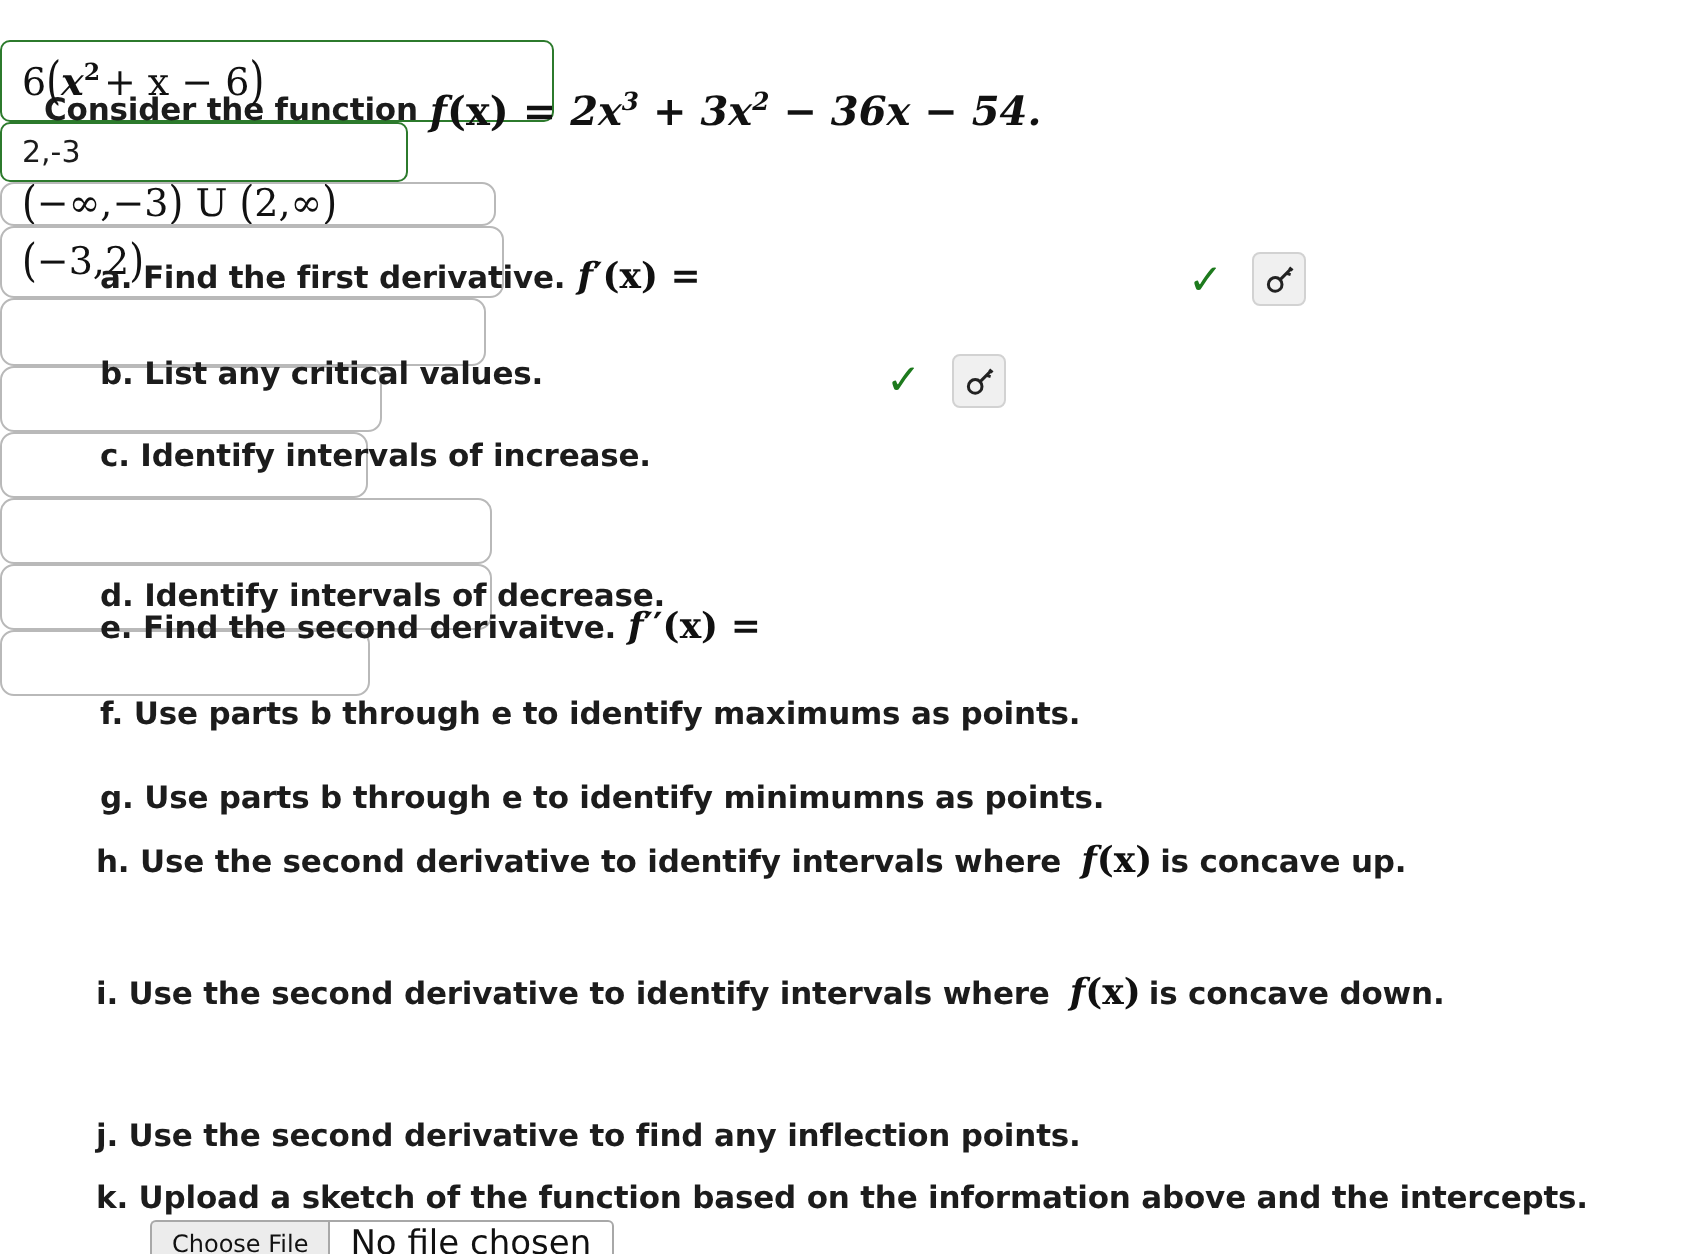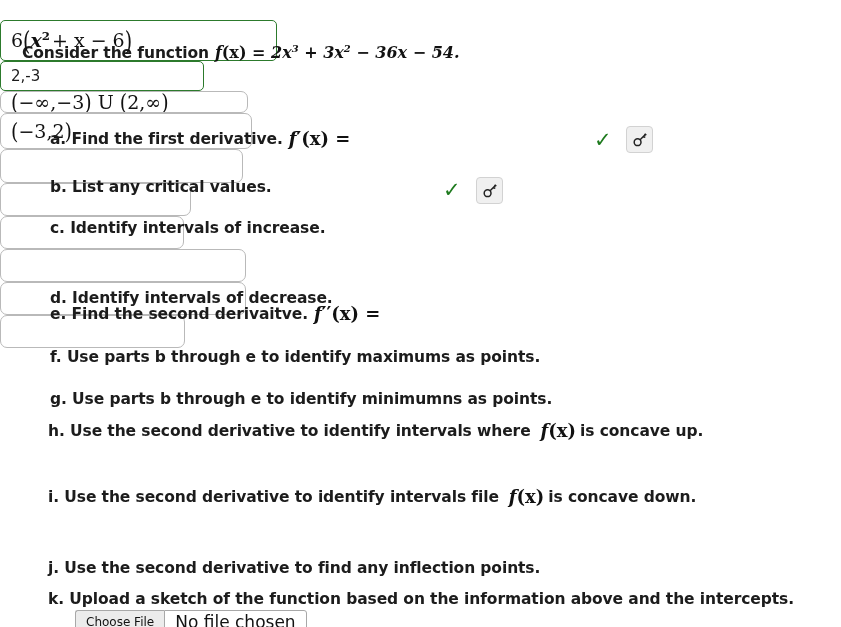--- a/index.html
+++ b/index.html
@@ -48,21 +48,21 @@
 
   
   .prompt {
     position: absolute;
     left: 22px;
     top: 23px;
     display: flex;
     align-items: center;
     gap: 6px;
   }
-  .prompt .math { font-size: 16px; }
+  .prompt .math { font-size: 20px; }
 
   
   .row {
     position: absolute;
     display: flex;
     align-items: center;
     white-space: nowrap;
   }
   .label { margin-right: 6px; }
 
@@ -264,21 +264,21 @@
   <div class="row" style="left:48px; top:400px;">
     <span class="txt label">h. Use the second derivative to identify intervals where</span>
     <span class="math" style="margin:0 4px;"><span>f</span><span class="up">(x)</span></span>
     <span class="txt">is concave up.</span>
   </div>
   <div class="box" style="left:73px; top:426px; width:246px; height:33px;">
     <span class="ans"></span>
   </div>
 
   <div class="row" style="left:48px; top:466px;">
-    <span class="txt label">i. Use the second derivative to identify intervals file</span>
+    <span class="txt label">i. Use the second derivative to identify intervals where</span>
     <span class="math" style="margin:0 4px;"><span>f</span><span class="up">(x)</span></span>
     <span class="txt">is concave down.</span>
   </div>
   <div class="box" style="left:73px; top:491px; width:246px; height:33px;">
     <span class="ans"></span>
   </div>
 
   <div class="row" style="left:48px; top:539px;">
     <span class="txt label">j. Use the second derivative to find any inflection points.</span>
   </div>

